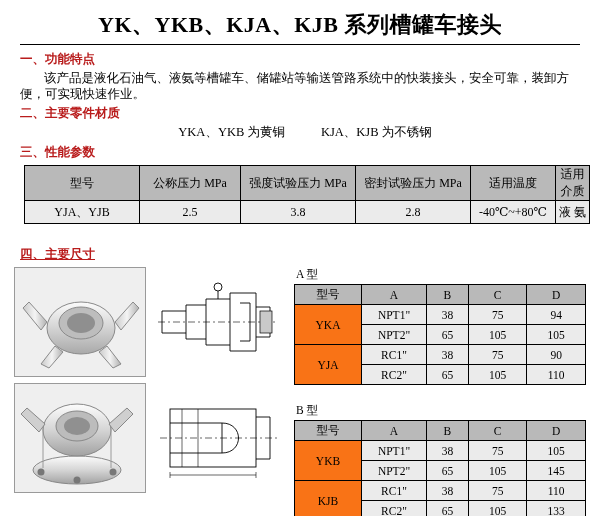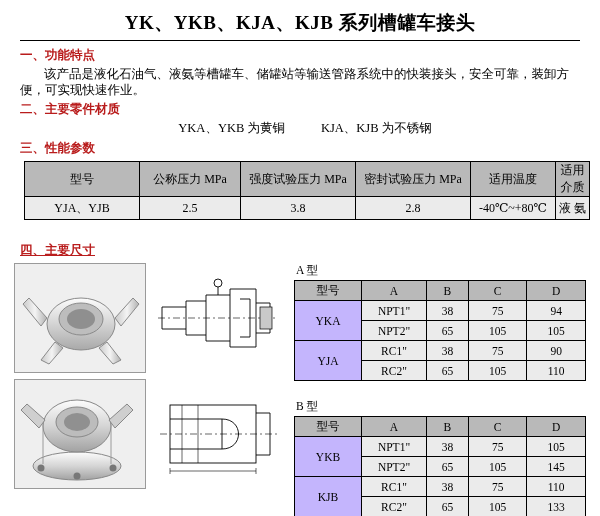--- a/index.html
+++ b/index.html
@@ -17,21 +17,21 @@
   }
   .page {
     width: 600px;
     height: 516px;
     position: relative;
     box-sizing: border-box;
     padding: 0 14px;
   }
   .title {
     text-align: center;
-    font-size: 19px;
+    font-size: 22px;
     font-weight: bold;
     letter-spacing: 0.5px;
     margin: 10px 0 4px 0;
     font-family: "Liberation Serif", "DejaVu Serif", serif;
   }
   .title-rule {
     border: none;
     border-top: 1px solid #000;
     margin: 2px 6px 6px 6px;
   }
@@ -136,21 +136,21 @@
     padding: 0 1px;
   }
   table.dim thead th {
     background: #b9b9b9;
     font-weight: normal;
   }
   table.dim tbody td {
     background: #ebebeb;
   }
   table.dim td.model {
-    background: #c4b5fd;
+    background: #f97316;
   }
   .block-b {
     margin-top: 18px;
   }
   svg { display: block; }
 </style>
 </head>
 <body>
 
 <div class="page">

